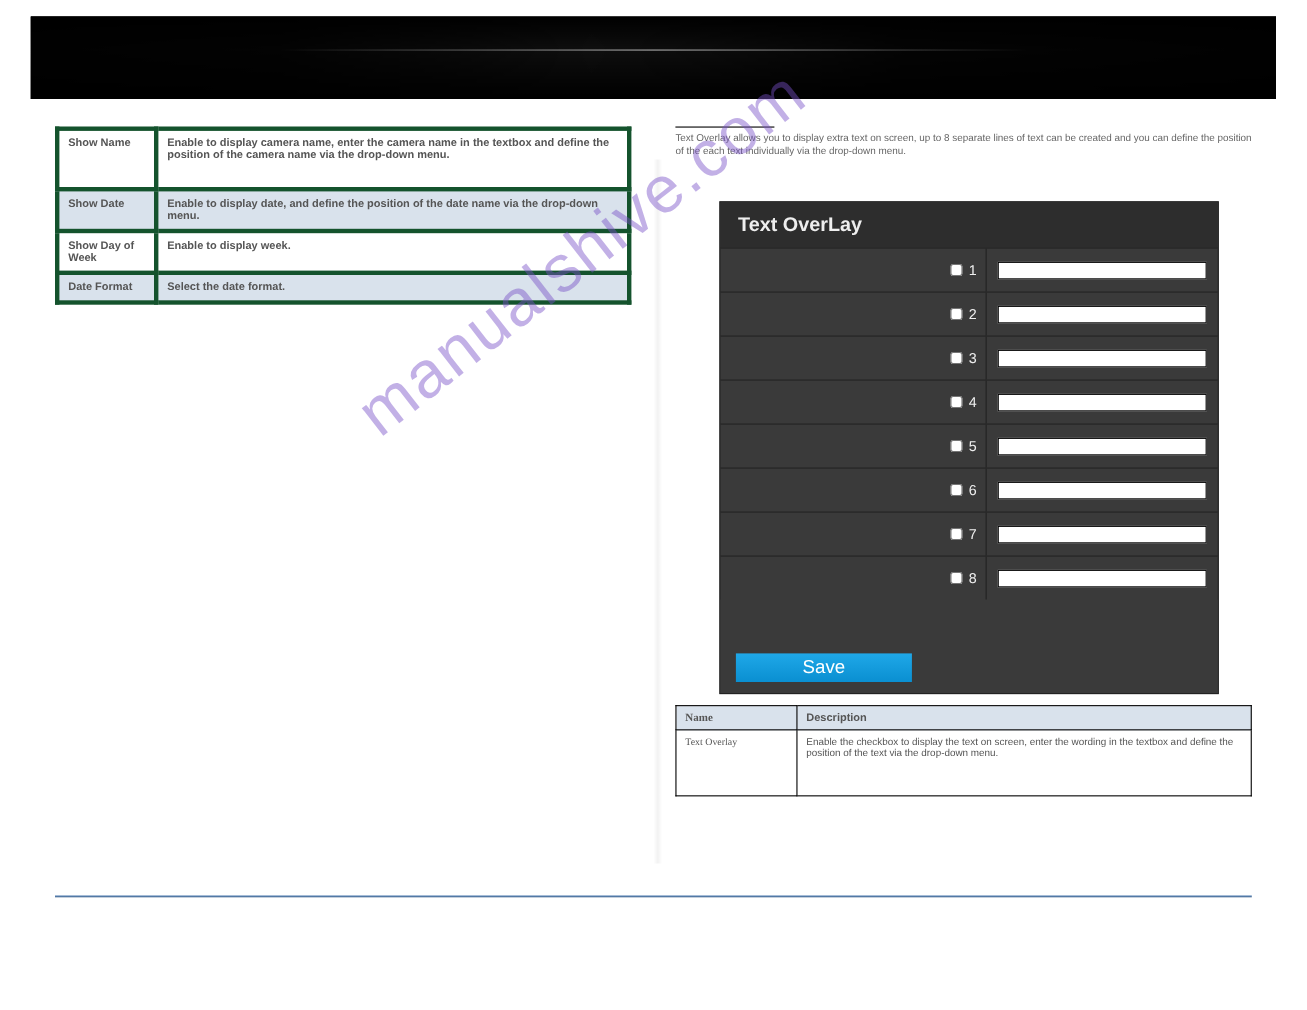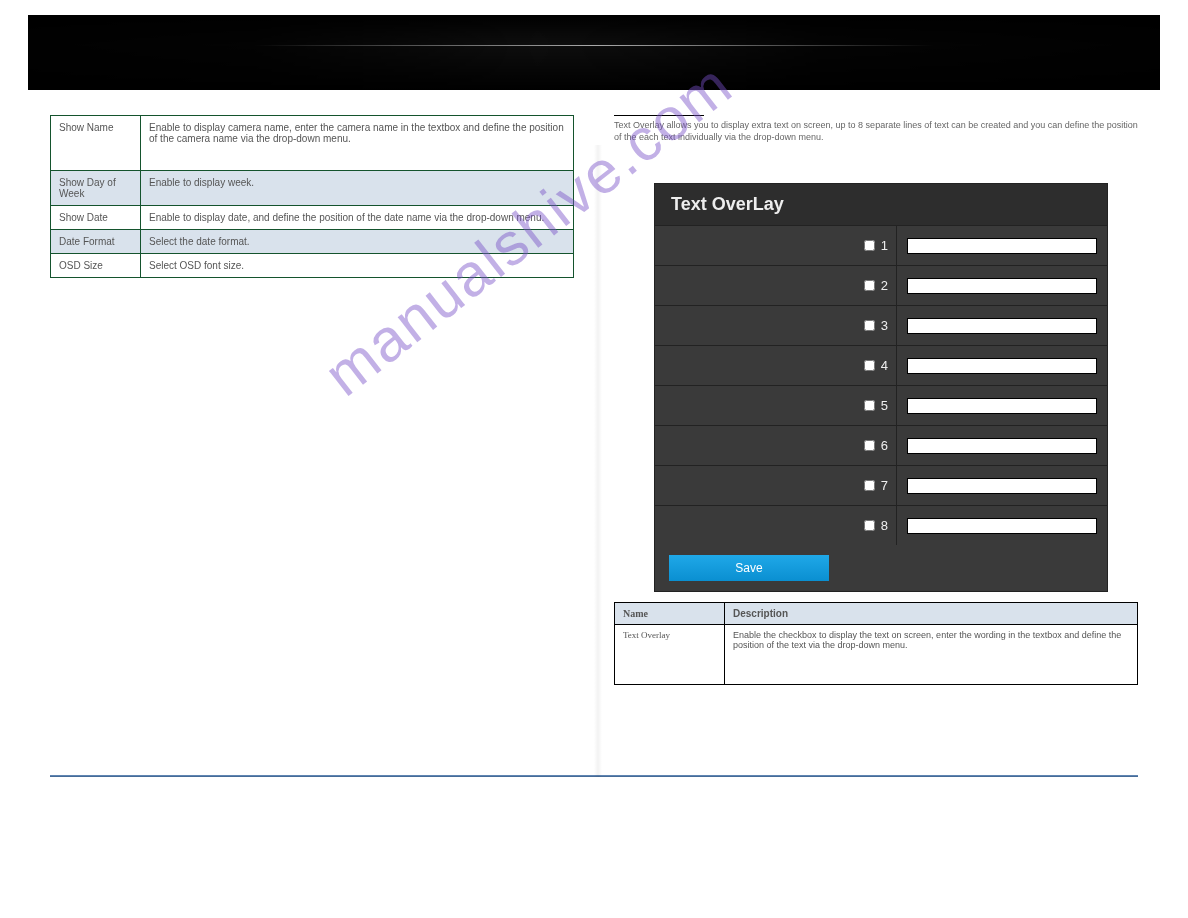--- a/index.html
+++ b/index.html
@@ -23,40 +23,40 @@
     position: absolute;
     top: 40%; left: 20%; right: 20%; height: 1px;
     background: linear-gradient(90deg, transparent, #aaa, transparent);
   }
   
   .content { display: flex; padding: 25px 50px 0 50px; gap: 40px; position: relative; }
   .col { flex: 1; }
   
   
   table.spec { width: 100%; border-collapse: collapse; font-size: 10px; color: #555; }
-  table.spec td { border: 1px solid #14532d; padding: 6px 8px; vertical-align: top; height: 24px; }
+  table.spec td { border: 4px solid #14532d; padding: 6px 8px; vertical-align: top; height: 24px; font-weight: bold; }
   table.spec tr:nth-child(1) td { height: 55px; }
   table.spec tr:nth-child(even) td { background: #d9e2ec; }
   table.spec td:first-child { width: 90px; }
   
   
   .heading { font-size: 12px; font-weight: bold; color: #333; margin-bottom: 4px; }
   .heading-underline { width: 90px; height: 1px; background: #000; margin-bottom: 4px; }
   .subtext { font-size: 9px; color: #666; margin-bottom: 40px; line-height: 1.3; }
   
   
   .widget { margin: 0 30px 0 40px; background: #3a3a3a; border: 1px solid #222; }
   .widget-title { background: #2d2d2d; color: #eee; font-weight: bold; font-size: 18px; padding: 10px 16px; }
   .widget-row { display: flex; border-top: 1px solid #222; height: 40px; }
   .widget-cell-label { flex: 1; display: flex; align-items: center; justify-content: flex-end; padding-right: 8px; color: #eee; font-size: 13px; gap: 6px; border-right: 1px solid #222; }
   .widget-cell-label input[type="checkbox"] { width: 11px; height: 11px; accent-color: #fff; }
   .widget-cell-input { width: 210px; display: flex; align-items: center; padding: 0 10px; }
   .widget-cell-input input[type="text"] { width: 100%; height: 16px; border: 1px solid #000; background: #fff; font-size: 11px; padding: 0 3px; }
   .widget-footer { background: #3a3a3a; padding: 10px 14px; }
-  .save-btn { background: linear-gradient(#1fa8e8, #0a8fd1); color: #fff; border: none; width: 160px; height: 26px; font-size: 12px; cursor: pointer; }
+  .save-btn { background: linear-gradient(#1fa8e8, #0a8fd1); color: #fff; border: none; width: 160px; height: 26px; font-size: 17px; cursor: pointer; margin-top: 39px; }
   
   
   table.desc { width: calc(100% - 0px); margin-top: 10px; border-collapse: collapse; font-size: 9px; color: #555; }
   table.desc th, table.desc td { border: 1px solid #000; padding: 5px 8px; text-align: left; }
   table.desc th { background: #d9e2ec; font-weight: bold; font-size: 10px; height: 22px; }
   table.desc td { height: 60px; vertical-align: top; }
   table.desc td:first-child, table.desc th:first-child { width: 110px; font-family: Liberation Serif, serif; }
   
   
   .watermark {
@@ -91,34 +91,30 @@
 
   <div class="content">
     <div class="col">
       <table class="spec">
         <tbody id="spec-body">
             <tr>
               <td>Show Name</td>
               <td>Enable to display camera name, enter the camera name in the textbox and define the position of the camera name via the drop-down menu.</td>
             </tr>
             <tr>
+              <td>Show Date</td>
+              <td>Enable to display date, and define the position of the date name via the drop-down menu.</td>
+            </tr>
+            <tr>
               <td>Show Day of Week</td>
               <td>Enable to display week.</td>
             </tr>
             <tr>
-              <td>Show Date</td>
-              <td>Enable to display date, and define the position of the date name via the drop-down menu.</td>
-            </tr>
-            <tr>
               <td>Date Format</td>
               <td>Select the date format.</td>
-            </tr>
-            <tr>
-              <td>OSD Size</td>
-              <td>Select OSD font size.</td>
             </tr>
           </tbody>
       </table>
     </div>
 
     <div class="col">
       <div class="heading-underline"></div>
       <div class="subtext">Text Overlay allows you to display extra text on screen, up to 8 separate lines of text can be created and you can define the position of the each text individually via the drop-down menu.</div>
 
       <div class="widget">

